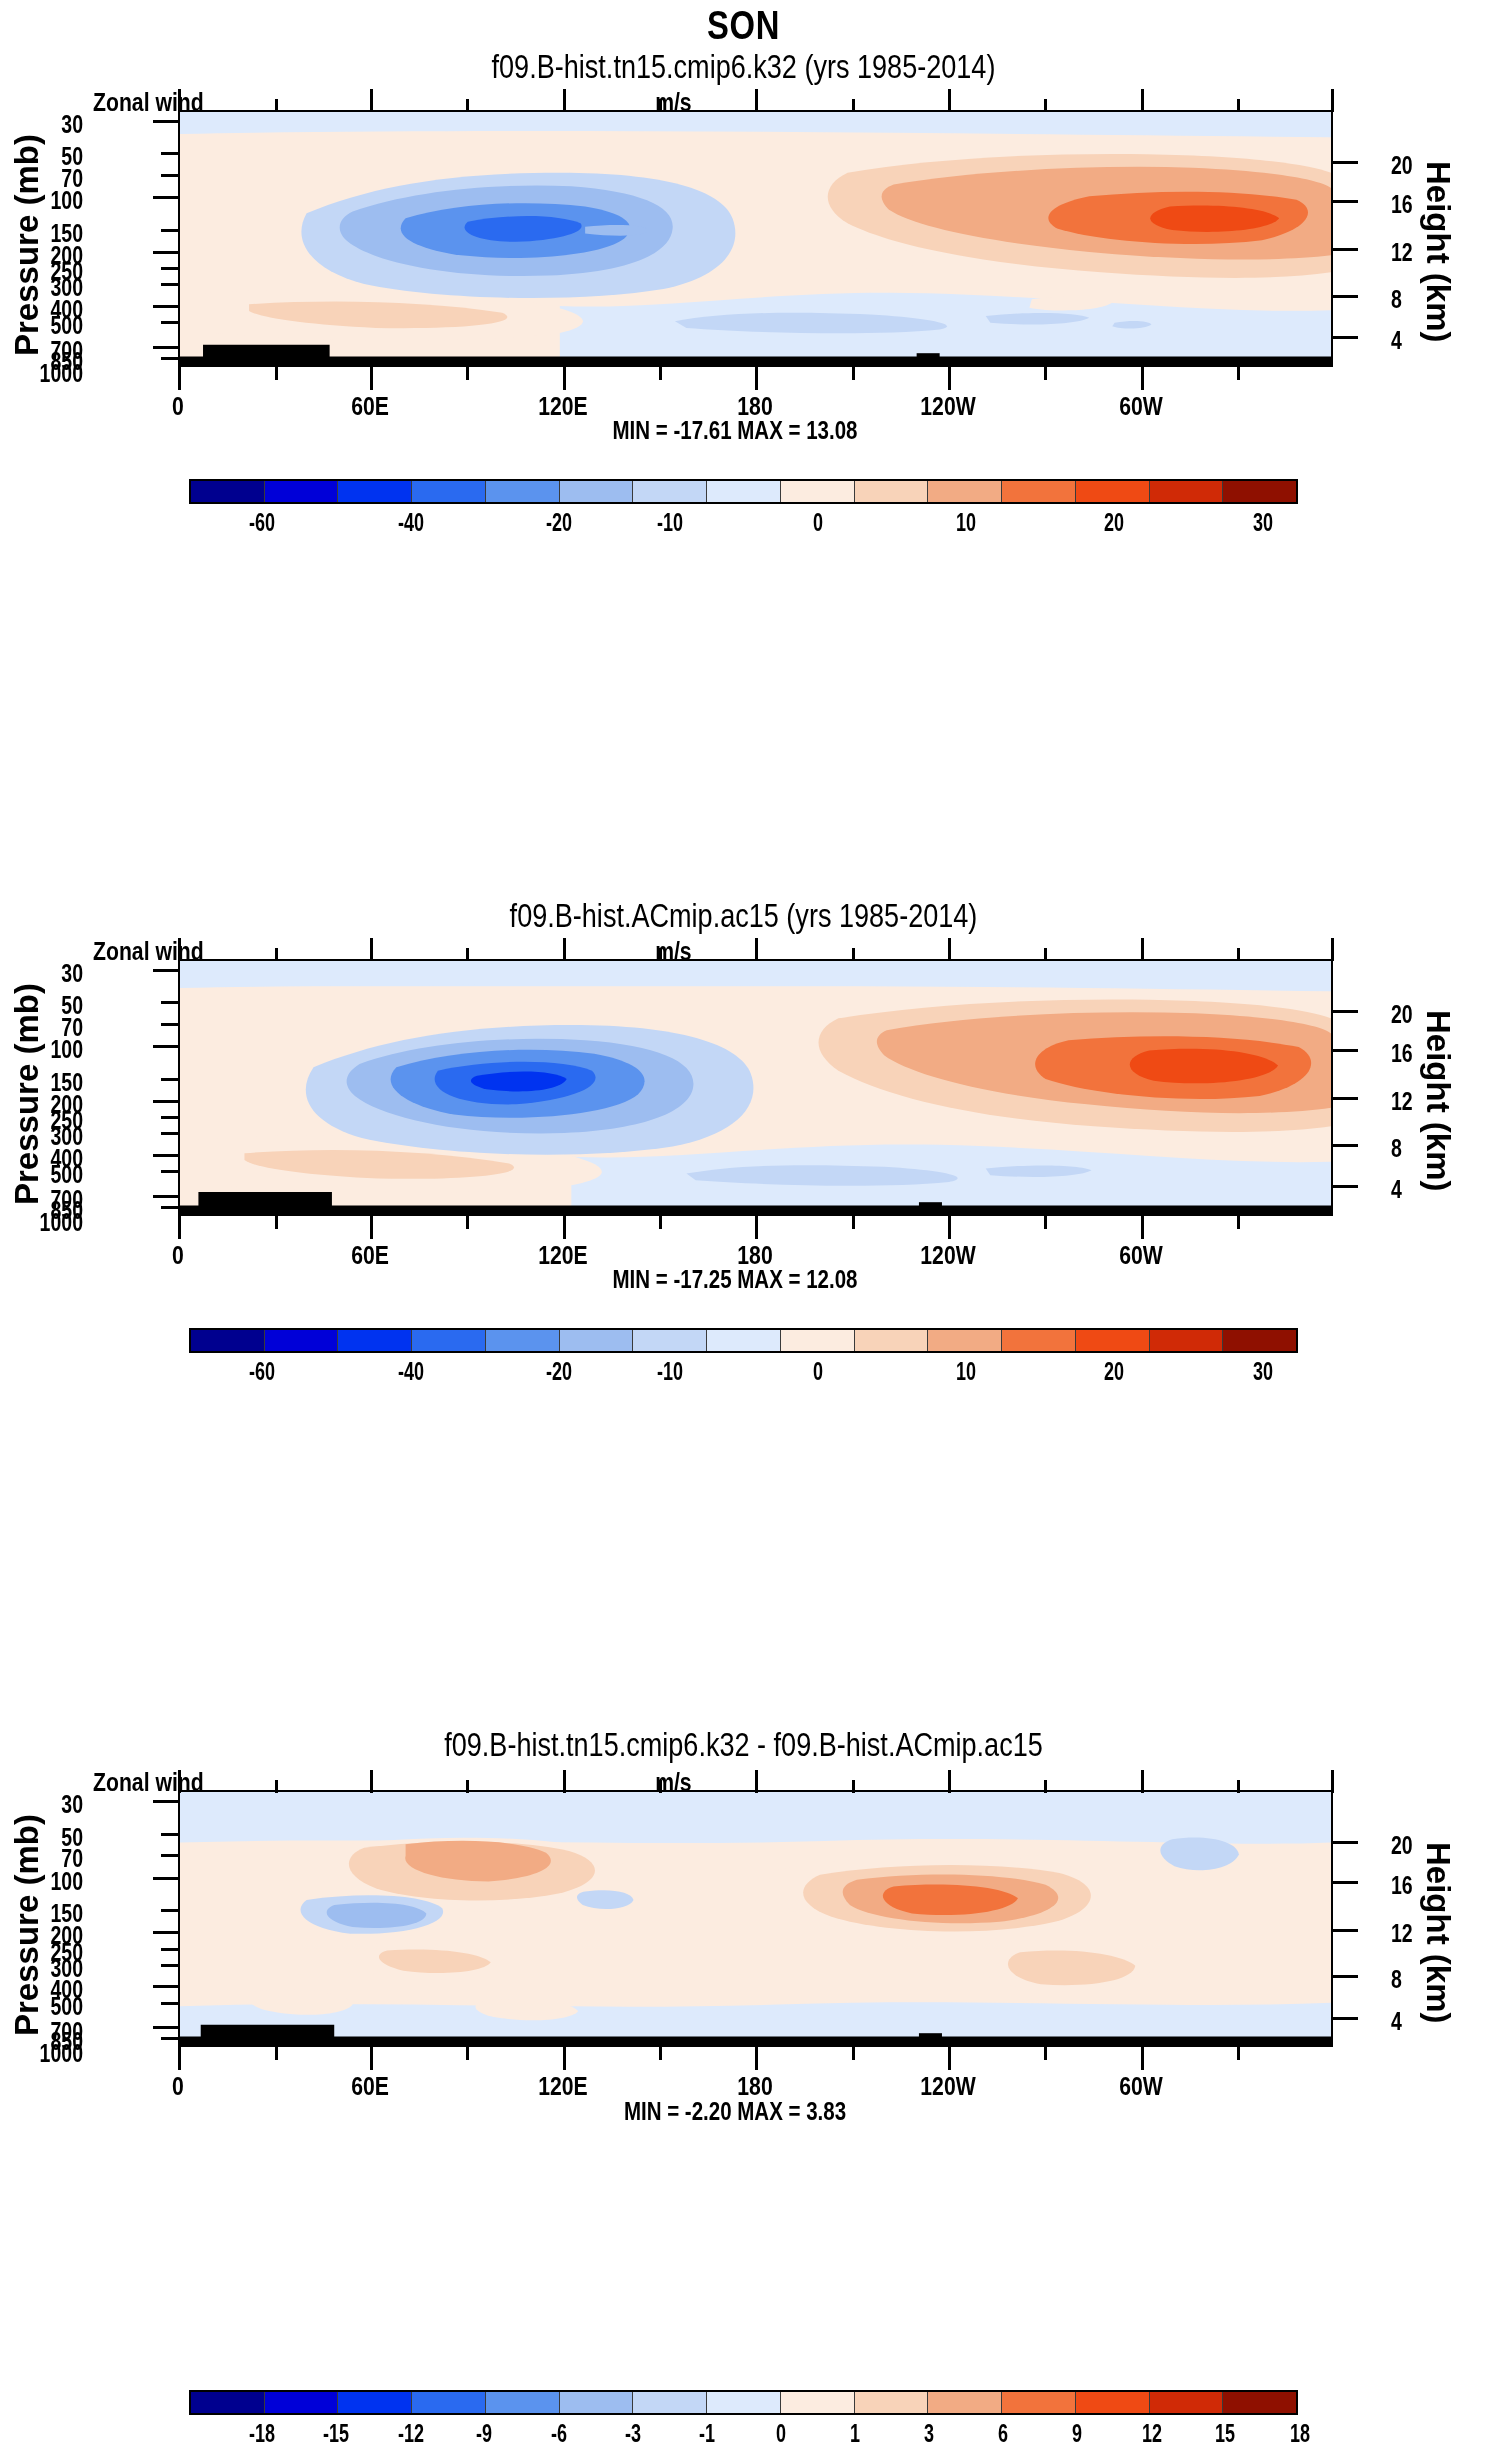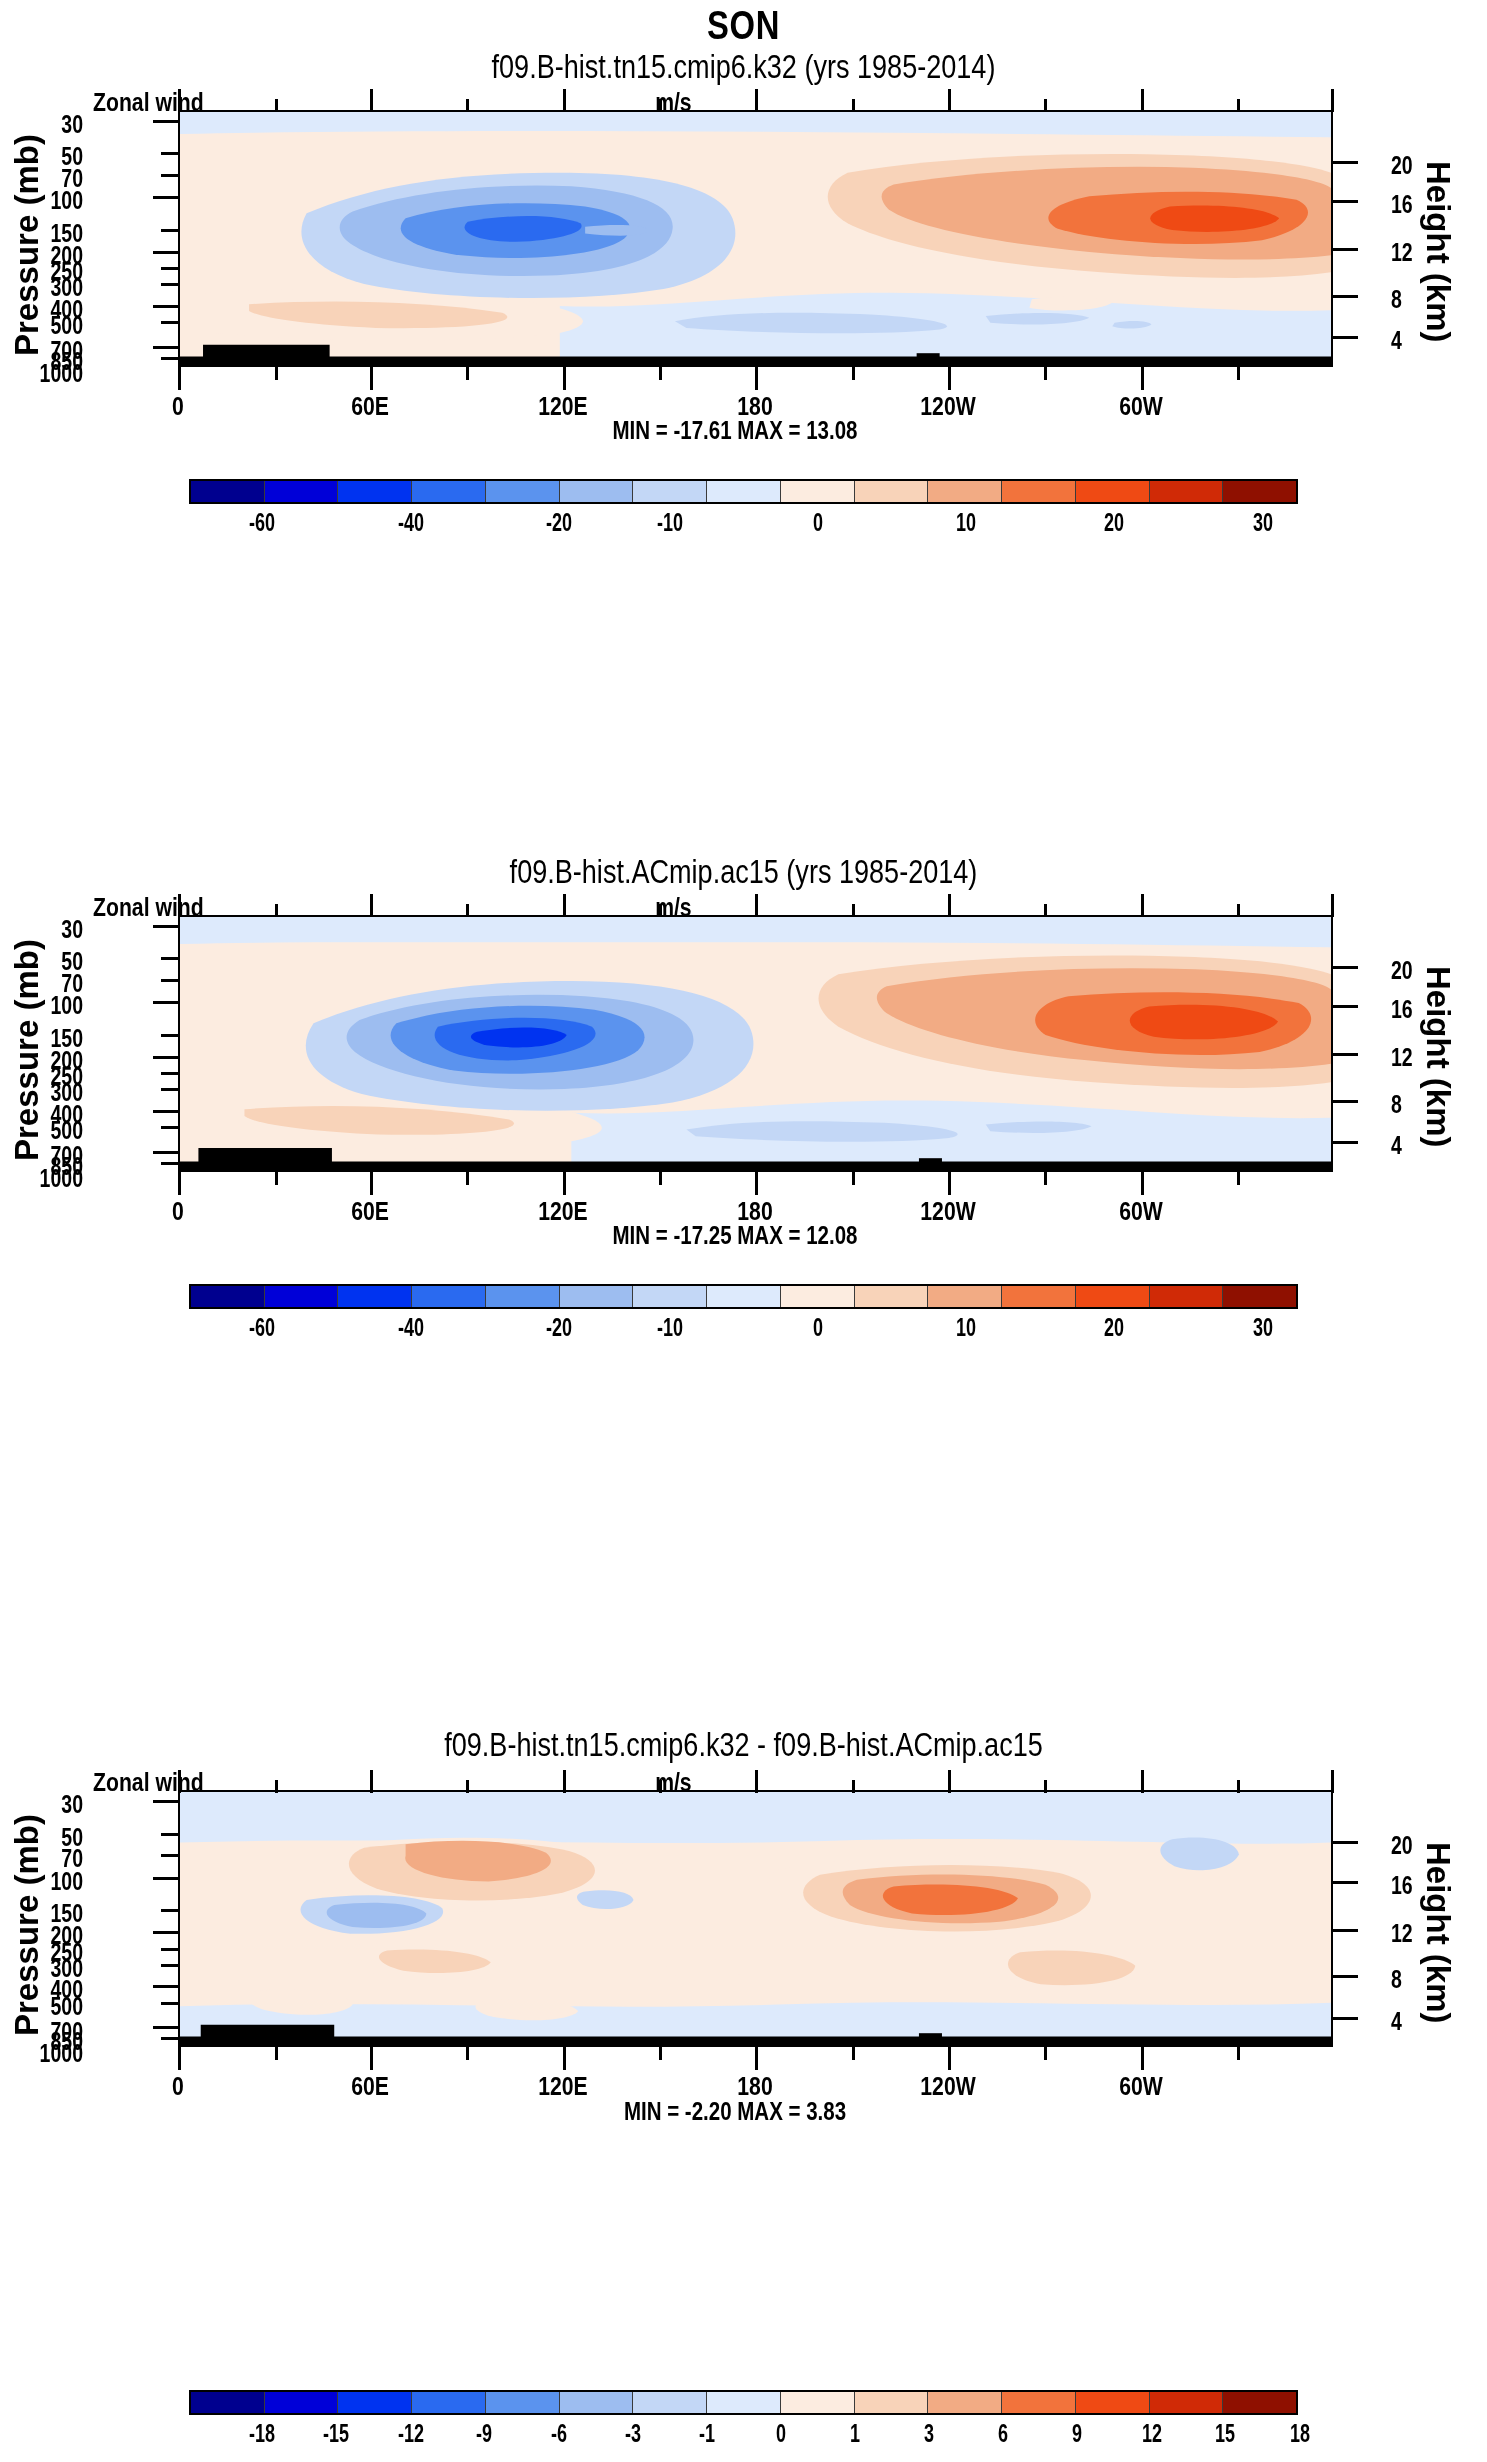--- a/index.html
+++ b/index.html
@@ -250,21 +250,21 @@
   <div class="cbar-label" style="left:262px;top:508px;">-60</div>
   <div class="cbar-label" style="left:411px;top:508px;">-40</div>
   <div class="cbar-label" style="left:559px;top:508px;">-20</div>
   <div class="cbar-label" style="left:670px;top:508px;">-10</div>
   <div class="cbar-label" style="left:818px;top:508px;">0</div>
   <div class="cbar-label" style="left:966px;top:508px;">10</div>
   <div class="cbar-label" style="left:1114px;top:508px;">20</div>
   <div class="cbar-label" style="left:1263px;top:508px;">30</div>
 </div>
 
-<div class="panel" style="top:805px;height:878px;text-decoration:underline;">
+<div class="panel" style="top:849px;height:878px;text-decoration:underline;">
 
   <div class="panel-title" style="top:48px;">f09.B-hist.ACmip.ac15 (yrs 1985-2014)</div>
 
   <div class="plot-head-left" style="left:93px;top:87px;">Zonal wind</div>
   <div class="plot-head-right" style="right:795px;top:87px;">m/s</div>
 
   <div class="axis-title" style="left:8.3px;top:356px;transform:rotate(-90deg);">Pressure (mb)</div>
   <div class="axis-title" style="left:1457px;top:161px;transform:rotate(90deg);">Height (km)</div>
 
   <div class="ytick" style="top:110px;left:0;width:83px;">30</div>

